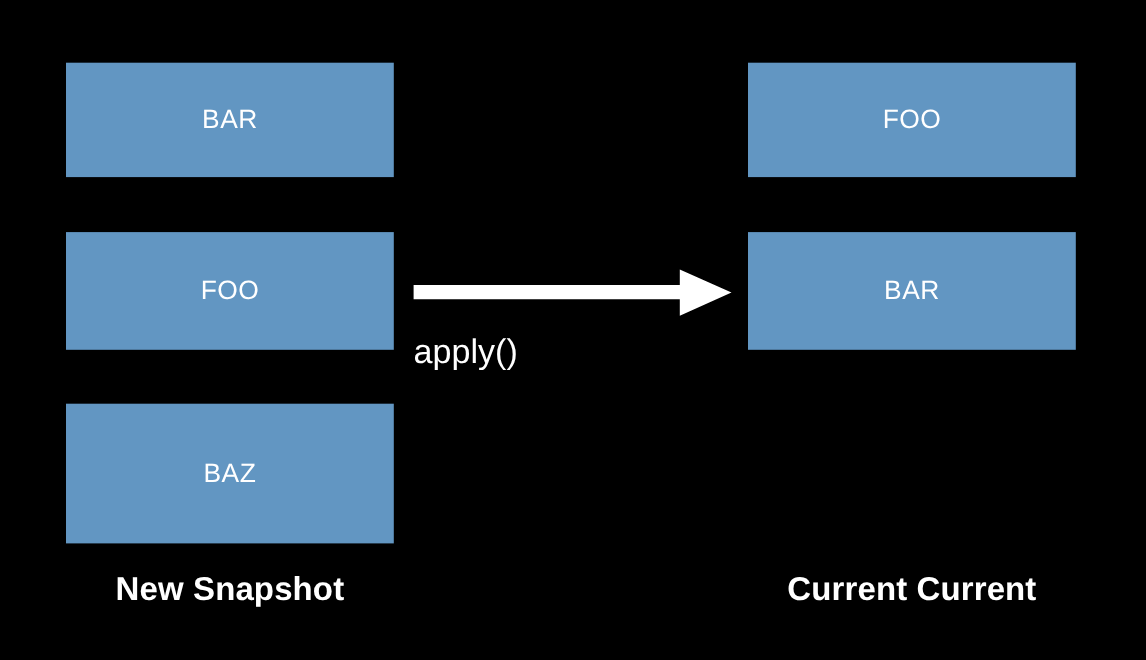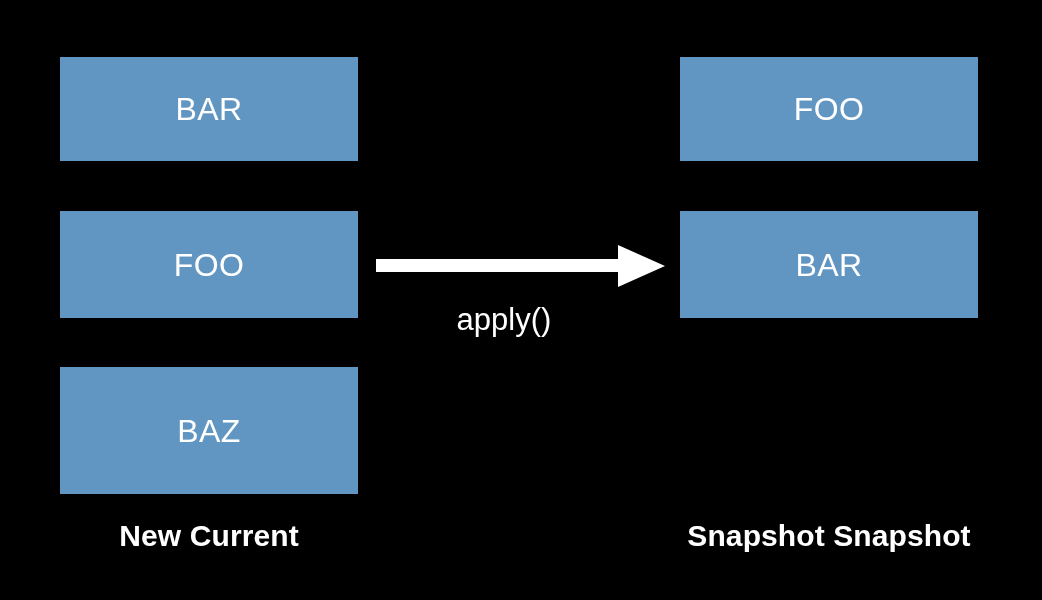--- a/index.html
+++ b/index.html
@@ -40,21 +40,21 @@
     align-items: center;
     justify-content: center;
     box-sizing: border-box;
   }
   .node-row-0 { top: 57px;  height: 104px; }
   .node-row-1 { top: 211px; height: 107px; }
   .node-row-2 { top: 367px; height: 127px; }
 
   .node-label {
     color: #ffffff;
-    font-size: 32px;
+    font-size: 24px;
     font-weight: 400;
     letter-spacing: 0.4px;
     line-height: 1;
     font-family: "Liberation Sans", sans-serif;
     user-select: none;
   }
   .column-caption {
     position: absolute;
     top: 518px;
     left: -40px;
@@ -80,21 +80,20 @@
   #arrow-svg {
     display: block;
     width: 302px;
     height: 56px;
   }
   #arrow-caption {
     position: absolute;
     left: 376px;
     top: 302px;
     width: 256px;
-    text-align: center;
     color: #ffffff;
     font-size: 31px;
     font-weight: 400;
     line-height: 1.15;
     font-family: "Liberation Sans", sans-serif;
     user-select: none;
   }
 </style>
 </head>
 <body>
@@ -108,21 +107,21 @@
     </div>
 
     <div class="node-box node-row-1">
       <span class="node-label">FOO</span>
     </div>
 
     <div class="node-box node-row-2">
       <span class="node-label">BAZ</span>
     </div>
 
-    <div class="column-caption">New Current</div>
+    <div class="column-caption">New Snapshot</div>
   </div>
 
   <div id="arrow-group">
     <svg id="arrow-svg" viewBox="0 0 302 56" xmlns="http://www.w3.org/2000/svg">
       <path d="M 6 21 L 248 21 L 248 7 L 295 28 L 248 49 L 248 34 L 6 34 Z" fill="#ffffff"></path>
     </svg>
   </div>
 
   <div id="arrow-caption">apply()</div>
 
@@ -130,16 +129,16 @@
 
     <div class="node-box node-row-0">
       <span class="node-label">FOO</span>
     </div>
 
     <div class="node-box node-row-1">
       <span class="node-label">BAR</span>
     </div>
 
 
-    <div class="column-caption">Snapshot Snapshot</div>
+    <div class="column-caption">Current Current</div>
   </div>
 
 </div>
 
 </body></html>

